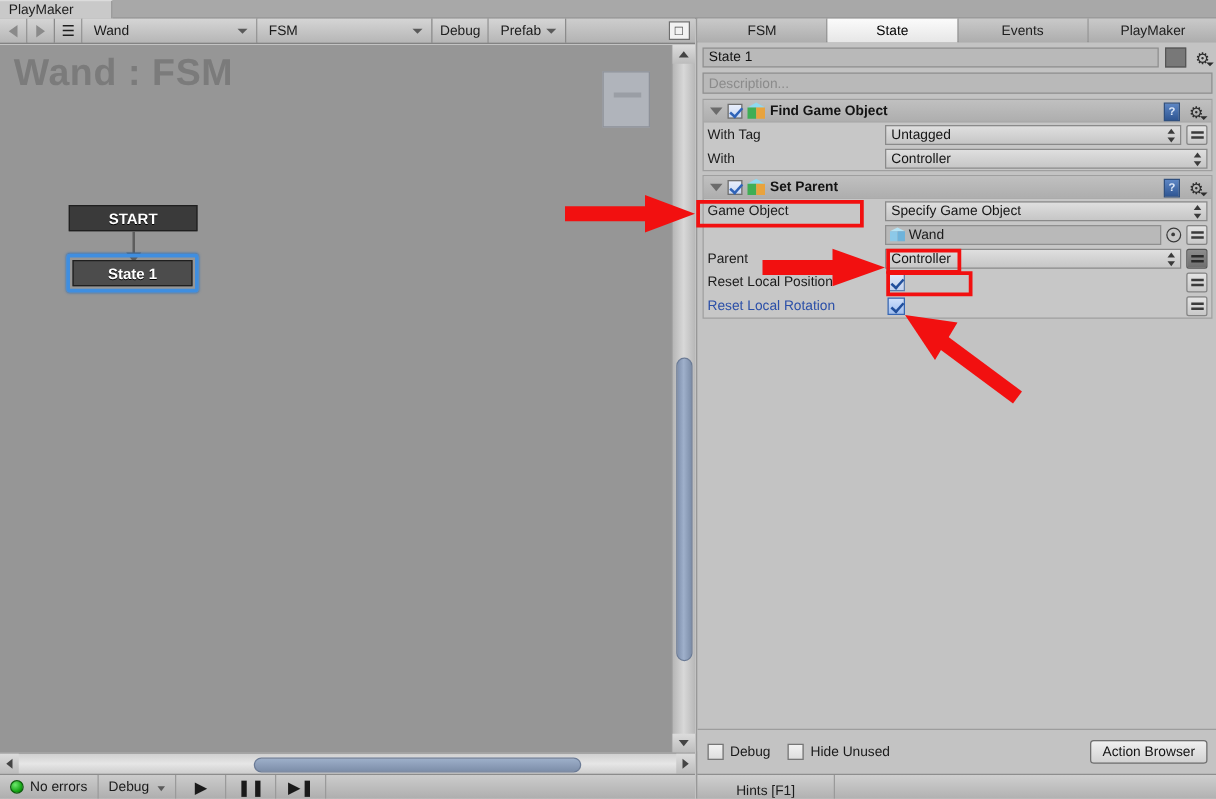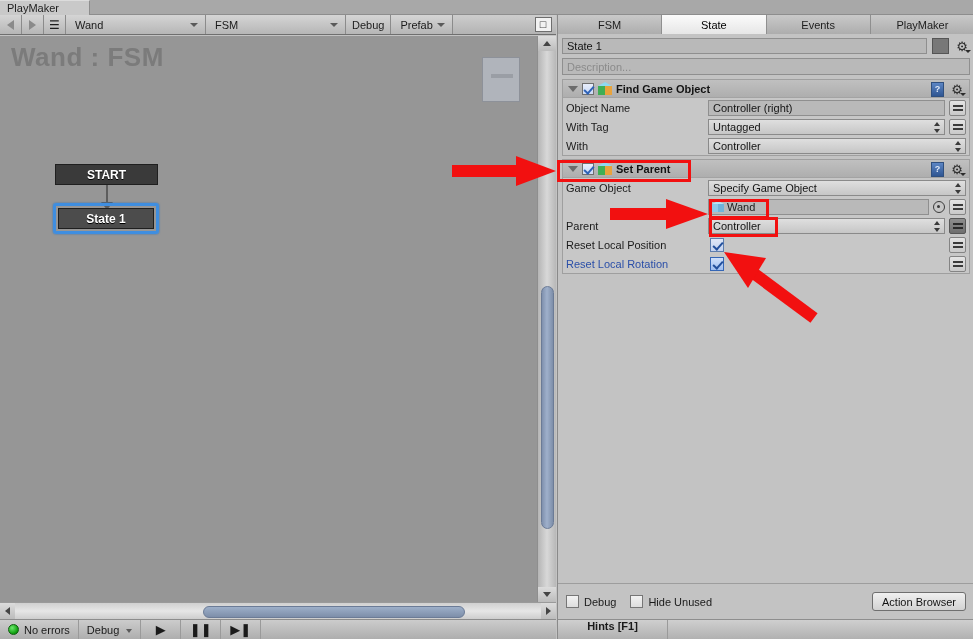--- a/index.html
+++ b/index.html
@@ -76,21 +76,21 @@
   }
 
   
   .canvas {
     position: absolute; left: 0; top: 36px; width: 537px; height: 566px;
     background: #969696;
     overflow: hidden;
   }
   .canvas-title {
     position: absolute; left: 11px; top: 6px;
-    font-size: 26px; font-weight: bold;
+    font-size: 30px; font-weight: bold;
     color: #7b7b7b;
     letter-spacing: 0.5px;
     white-space: nowrap;
   }
   .minimap {
     position: absolute; right: 17px; top: 21px;
     width: 38px; height: 45px;
     background: #b0b4bb;
     border: 1px solid #8d9199;
   }
@@ -448,25 +448,24 @@
     display:flex; align-items:center;
     color: #121212;
   }
   .insp-bottombar {
     position: absolute; left: 0; bottom: 0; width: 416px; height: 20px;
     background: linear-gradient(#cfcfcf,#b1b1b1);
     border-top: 1px solid #8e8e8e;
     display: flex;
   }
   .bb-cell {
-    display:flex; align-items:flex-start; justify-content:center;
+    display:flex; align-items:flex-end; justify-content:center;
     font-size: 11px;
     border-right: 1px solid #9a9a9a;
     color:#1b1b1b;
-    font-weight:bold;
   }
   .bb-cell.hints { width: 110px; }
   .bb-cell.prefs { flex: 1; }
 
   
   .redbox {
     position: absolute;
     border: 3px solid #f21010;
     pointer-events: none;
     z-index: 40;
@@ -612,28 +611,20 @@
               <span class="lf"></span>
               <span class="rt"></span>
           </span>
           <span class="action-title">Find Game Object</span>
           <span class="head-right">
             <span class="bookicon">?</span>
             <span class="gear">⚙<span class="gcaret"></span></span>
           </span>
         </div>
 
-        <div class="row">
-          <span class="row-label">Object Name</span>
-          <span class="field">Controller (right)</span>
-          <span class="eqbtn">
-              <span></span>
-              <span></span>
-            </span>
-        </div>
 
         <div class="row">
           <span class="row-label">With Tag</span>
           <span class="field popup">
             <span>Untagged</span>
             <span class="updown">
                 <i class="u"></i>
                 <i class="d"></i>
               </span>
           </span>

